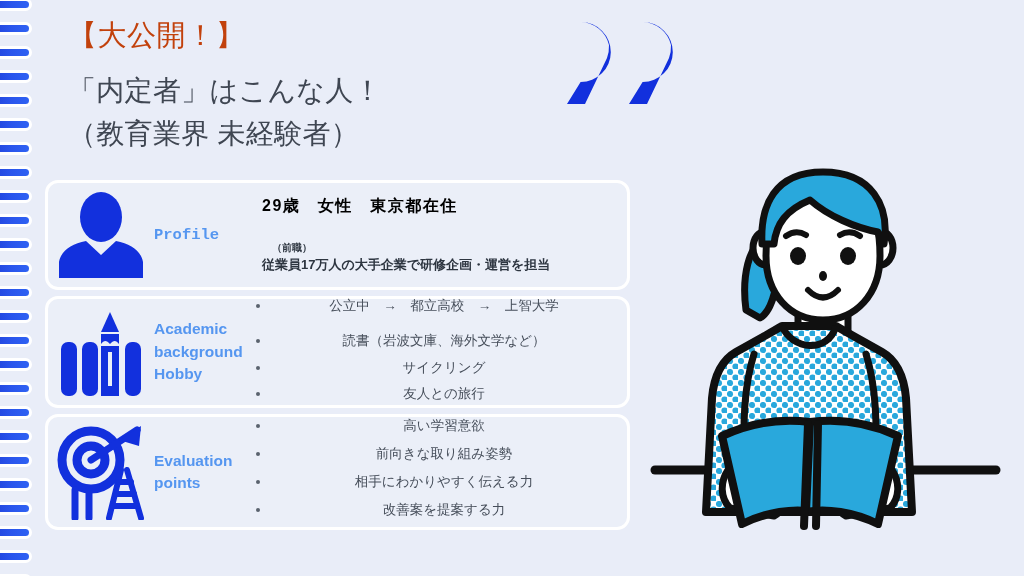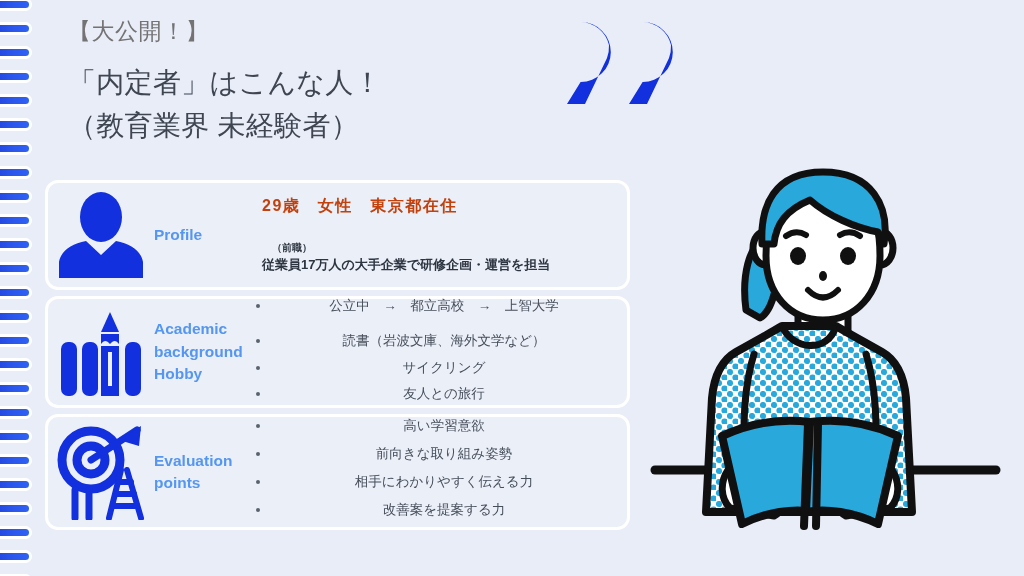--- a/index.html
+++ b/index.html
@@ -35,22 +35,22 @@
 
   
   #heading-block {
     position: absolute;
     left: 68px;
     top: 16px;
     width: 470px;
     z-index: 3;
   }
   #title-kicker {
-    font-size: 23px;
-    color: #737373;
+    font-size: 29px;
+    color: #c2410c;
     letter-spacing: .5px;
     line-height: 1.35;
     white-space: nowrap;
   }
   #title-main {
     margin-top: 15px;
     font-size: 28px;
     color: #3f4652;
     line-height: 1.52;
     letter-spacing: .3px;
@@ -92,28 +92,28 @@
     justify-content: center;
   }
   .card-label {
     flex: 0 0 auto;
     width: 100px;
     color: #5596f0;
     font-weight: bold;
     font-size: 15.5px;
     line-height: 1.45;
   }
-  #card-profile .card-label { width: 108px; }
+  #card-profile .card-label { width: 108px; font-family: Liberation Mono, monospace; }
   .card-body { flex: 1 1 auto; padding-right: 10px; }
 
   
   #profile-headline {
     font-size: 16px;
     font-weight: bold;
-    color: #c2410c;
+    color: #000000;
     letter-spacing: 1.5px;
     margin-bottom: 23px;
   }
   #profile-prev-label {
     font-size: 10px;
     font-weight: bold;
     color: #2d3540;
     padding-left: 10px;
     line-height: 1.5;
   }

